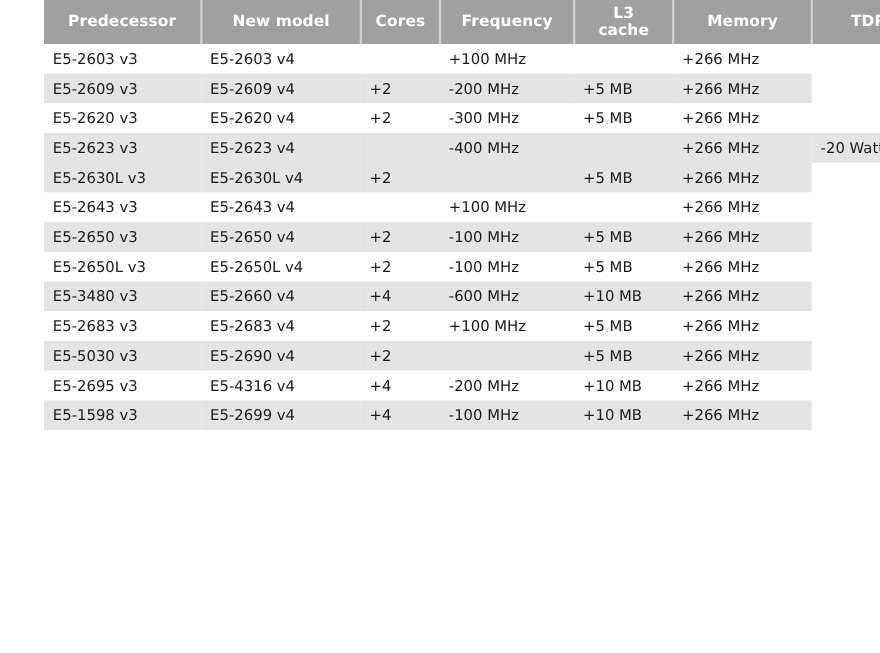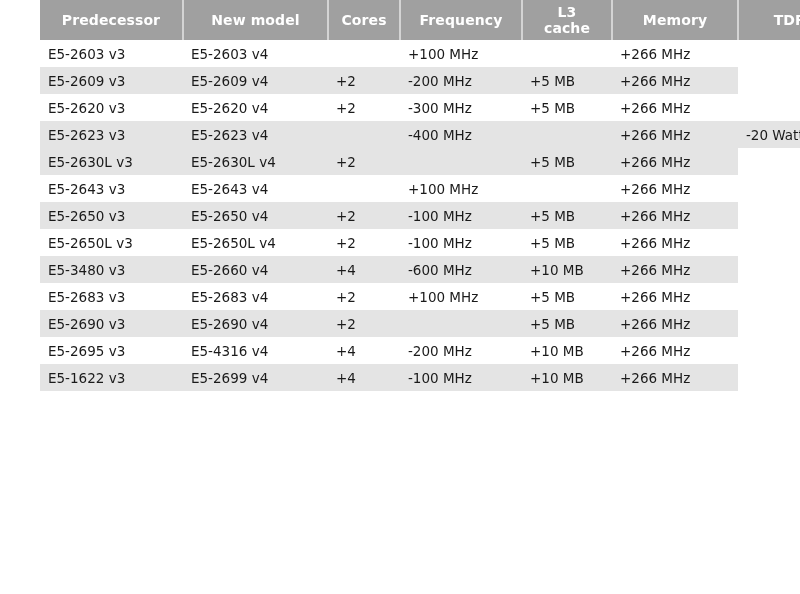--- a/index.html
+++ b/index.html
@@ -180,39 +180,39 @@
       <tr>
         <td>E5-2683 v3</td>
         <td>E5-2683 v4</td>
         <td>+2</td>
         <td>+100 MHz</td>
         <td>+5 MB</td>
         <td>+266 MHz</td>
         <td class="tdp-cell empty"></td>
       </tr>
       <tr class="stripe">
-        <td>E5-2690 v3</td>
+        <td>E5-5030 v3</td>
         <td>E5-2690 v4</td>
         <td>+2</td>
         <td></td>
         <td>+5 MB</td>
         <td>+266 MHz</td>
         <td class="tdp-cell empty"></td>
       </tr>
       <tr>
         <td>E5-2695 v3</td>
         <td>E5-4316 v4</td>
         <td>+4</td>
         <td>-200 MHz</td>
         <td>+10 MB</td>
         <td>+266 MHz</td>
         <td class="tdp-cell empty"></td>
       </tr>
       <tr class="stripe">
-        <td>E5-1622 v3</td>
+        <td>E5-1598 v3</td>
         <td>E5-2699 v4</td>
         <td>+4</td>
         <td>-100 MHz</td>
         <td>+10 MB</td>
         <td>+266 MHz</td>
         <td class="tdp-cell empty"></td>
       </tr>
     </tbody>
 </table>
 

